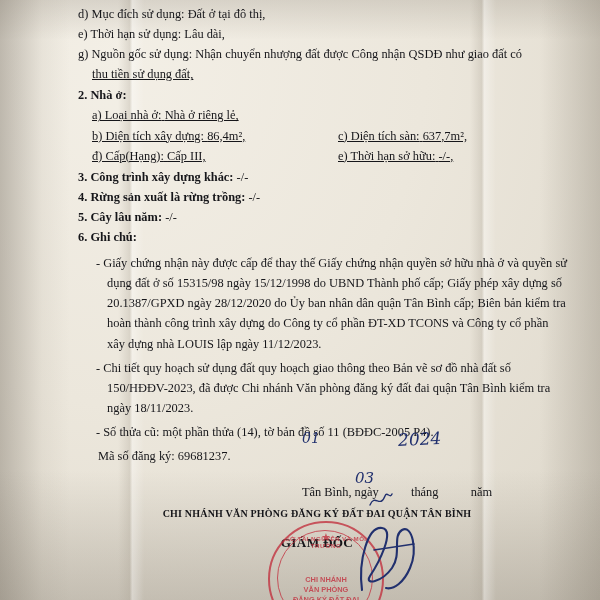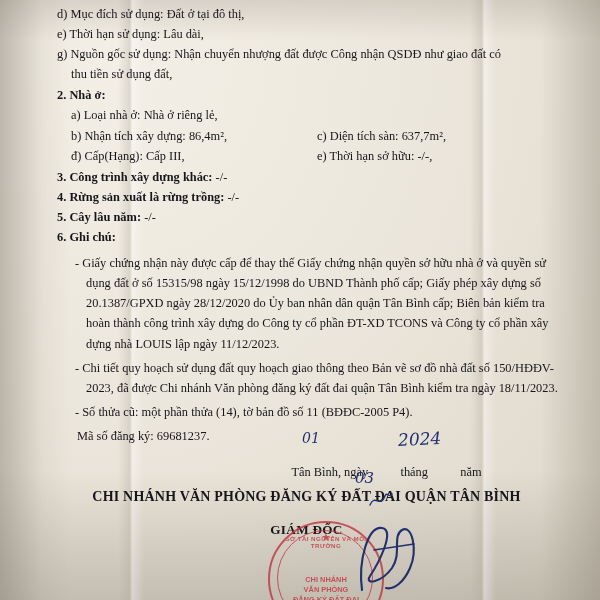--- a/index.html
+++ b/index.html
@@ -53,31 +53,31 @@
   .crease {
     position: absolute;
     top: 0;
     width: 26px;
     height: 600px;
     background: linear-gradient(90deg, rgba(255,255,255,0), rgba(170,162,148,.30) 45%, rgba(255,255,255,.35) 55%, rgba(255,255,255,0));
     pointer-events: none;
   }
   .content {
     position: relative;
-    padding: 4px 28px 0 41px;
+    padding: 4px 28px 0 62px;
     color: #16161a;
     font-size: 12.4px;
     line-height: 1.62;
   }
   .line {
     white-space: nowrap;
   }
   .b { font-weight: bold; }
   .indent1 { padding-left: 16px; }
-  .indent2 { padding-left: 30px; }
+  .indent2 { padding-left: 30px; text-decoration: underline; }
   .row2col {
     display: flex;
   }
   .row2col > div:first-child { width: 246px; }
   .sec {
     margin-top: 1px;
   }
   .note-block {
     padding-left: 30px;
     margin-top: 2px;
@@ -94,21 +94,21 @@
     margin-top: 16px;
     text-align: center;
   }
   .sign-date {
     padding-left: 160px;
     text-align: center;
     font-size: 12.4px;
   }
   .sign-org {
     font-weight: bold;
-    font-size: 14px;
+    font-size: 10px;
     letter-spacing: .2px;
     margin-top: 4px;
   }
   .sign-title {
     font-weight: bold;
     font-size: 13.2px;
     margin-top: 10px;
     letter-spacing: .3px;
   }
   
@@ -240,21 +240,21 @@
         <span>a) Loại nhà ở:</span>
         <span>Nhà ở riêng lẻ,</span>
       </div>
       <div>
         <span></span>
         <span></span>
       </div>
     </div>
     <div class="row2col indent2">
       <div>
-        <span>b) Nhận tích xây dựng:</span>
+        <span>b) Diện tích xây dựng:</span>
         <span>86,4m²,</span>
       </div>
       <div>
         <span>c) Diện tích sàn:</span>
         <span>637,7m²,</span>
       </div>
     </div>
     <div class="row2col indent2">
       <div>
         <span>đ) Cấp(Hạng):</span>

